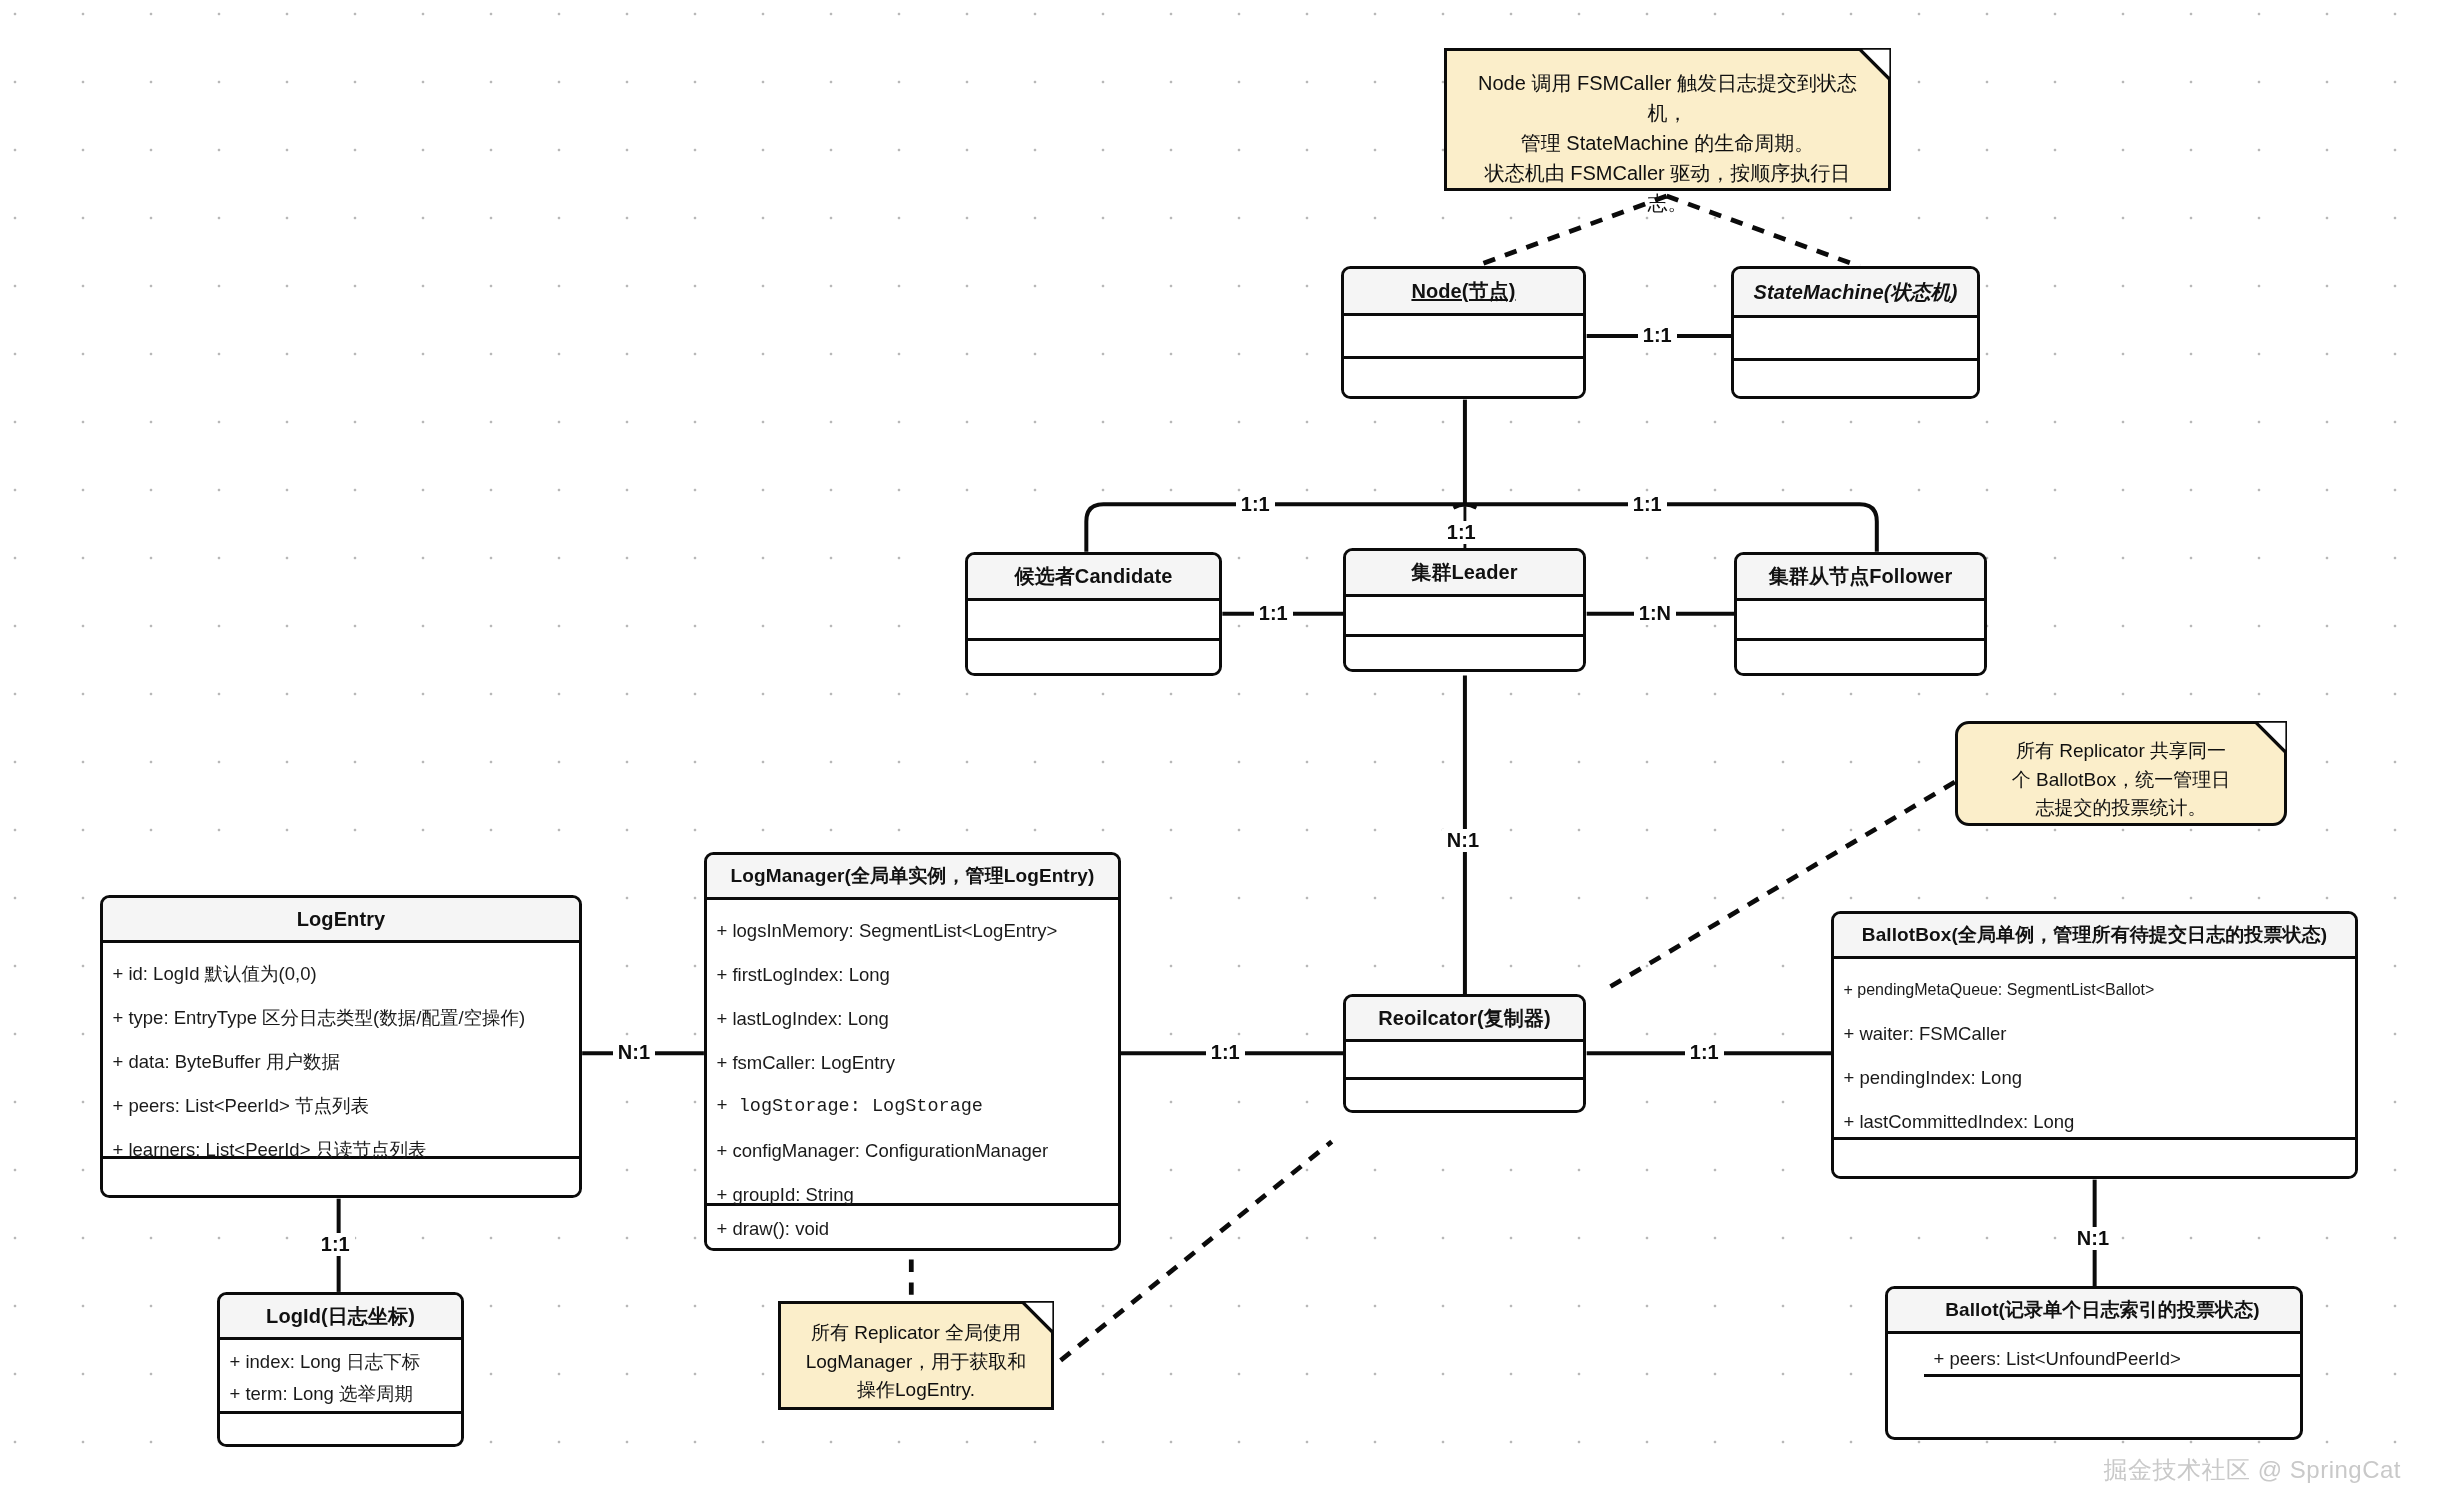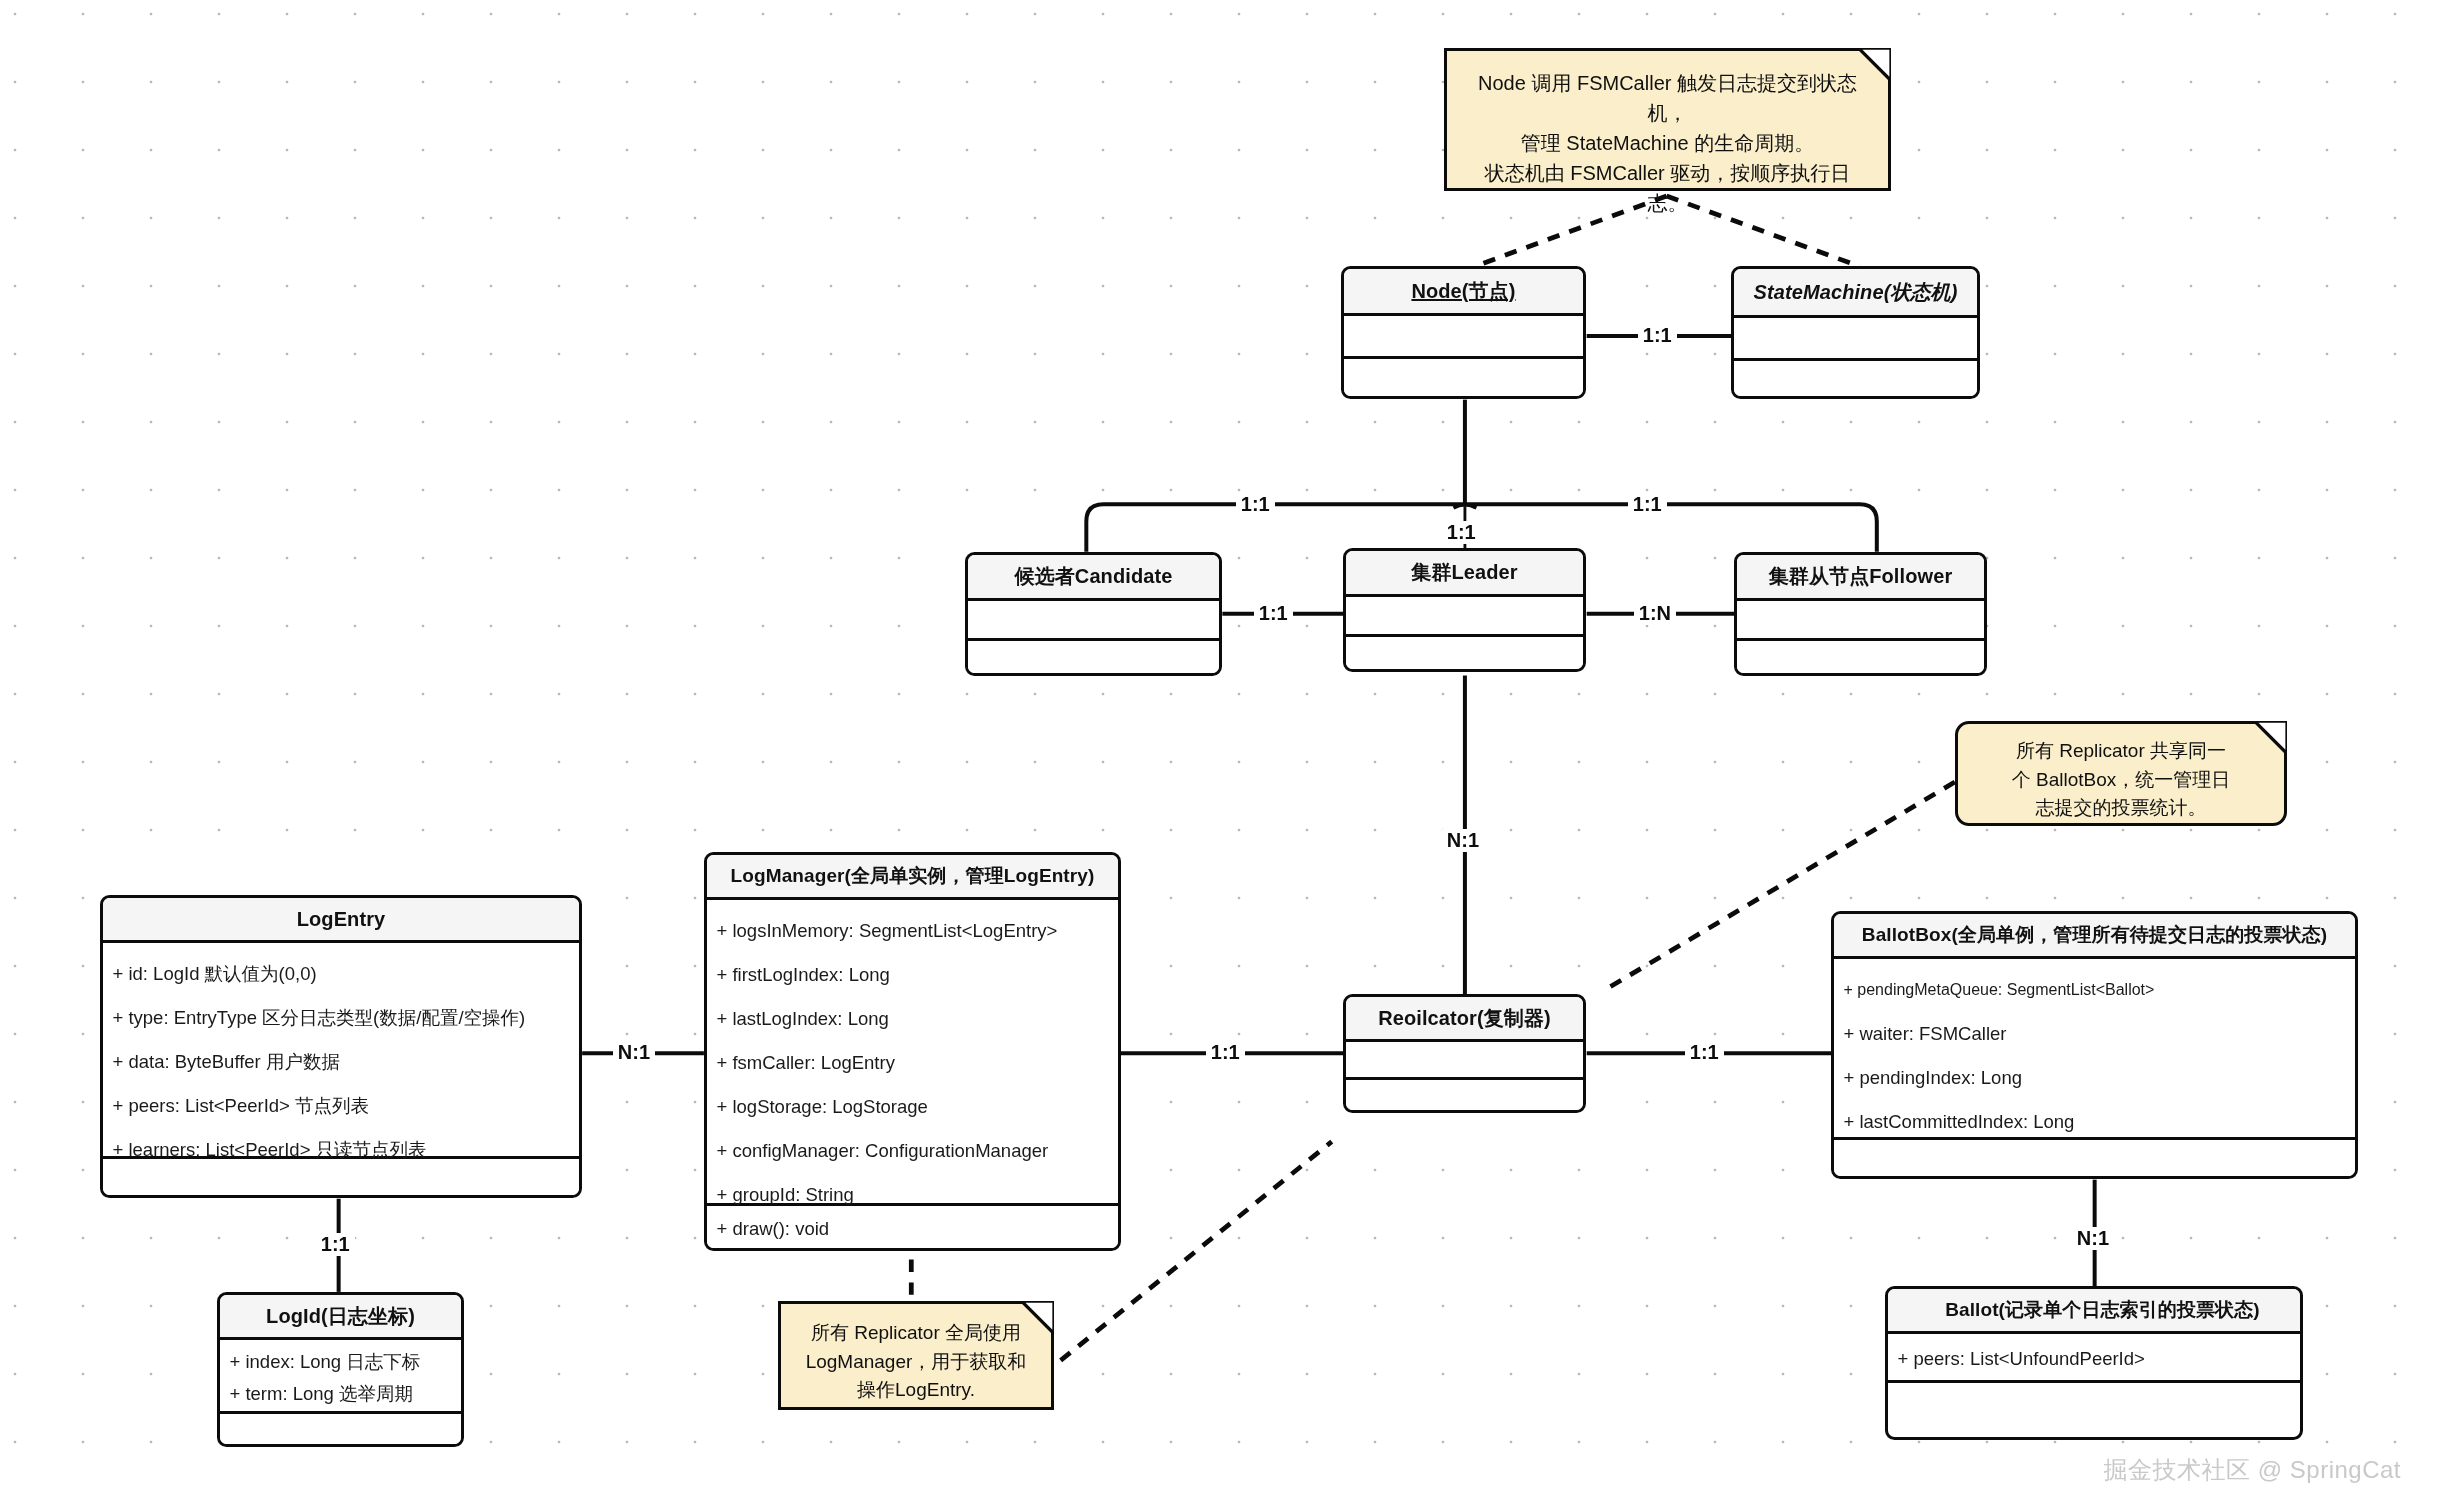--- a/index.html
+++ b/index.html
@@ -259,21 +259,21 @@
     <div class="uml-ops" style="height:36px;"></div>
   </div>
 
   <div class="uml-class" style="left:704px; top:852px; width:417px; height:399px;">
     <div class="uml-title" style="height:45px; font-size:19px;">LogManager(全局单实例，管理LogEntry)</div>
     <div class="uml-attrs" style="height:306px; padding:8.6px 9.5px 0 9.5px;">
       <div class="uml-attr" style="font-size:18.5px; line-height:44px;">+ logsInMemory: SegmentList&lt;LogEntry&gt;</div>
       <div class="uml-attr" style="font-size:18.5px; line-height:44px;">+ firstLogIndex: Long</div>
       <div class="uml-attr" style="font-size:18.5px; line-height:44px;">+ lastLogIndex: Long</div>
       <div class="uml-attr" style="font-size:18.5px; line-height:44px;">+ fsmCaller: LogEntry</div>
-      <div class="uml-attr" style="font-size:18.5px; line-height:44px;">+ logStorage: LogStorage</div>
+      <div class="uml-attr" style="font-size:18.5px; line-height:44px;font-family:Liberation Mono, monospace;">+ logStorage: LogStorage</div>
       <div class="uml-attr" style="font-size:18.5px; line-height:44px;">+ configManager: ConfigurationManager</div>
       <div class="uml-attr" style="font-size:18.5px; line-height:44px;">+ groupId: String</div>
     </div>
     <div class="uml-ops" style="height:43px; padding:3.8px 9.5px 0 9.5px;">
       <div class="uml-op" style="font-size:18.5px; line-height:38px;">+ draw(): void</div>
     </div>
   </div>
 
   <div class="uml-class" style="left:1831px; top:911px; width:527px; height:268px;">
     <div class="uml-title" style="height:45px; font-size:19px;">BallotBox(全局单例，管理所有待提交日志的投票状态)</div>
@@ -281,21 +281,21 @@
       <div class="uml-attr" style="font-size:16px; line-height:44px;">+ pendingMetaQueue: SegmentList&lt;Ballot&gt;</div>
       <div class="uml-attr" style="font-size:18.5px; line-height:44px;">+ waiter: FSMCaller</div>
       <div class="uml-attr" style="font-size:18.5px; line-height:44px;">+ pendingIndex: Long</div>
       <div class="uml-attr" style="font-size:18.5px; line-height:44px;">+ lastCommittedIndex: Long</div>
     </div>
     <div class="uml-ops" style="height:36px;"></div>
   </div>
 
   <div class="uml-class" style="left:1885px; top:1286px; width:418px; height:154px;">
     <div class="uml-title" style="height:45px; font-size:19px;padding-left:17px;">Ballot(记录单个日志索引的投票状态)</div>
-    <div class="uml-attrs" style="height:49px; padding:5.7px 9.5px 0 9.5px;">
+    <div class="uml-attrs" style="height:43px; padding:5.7px 9.5px 0 9.5px;margin-left:36px;">
       <div class="uml-attr" style="font-size:18.5px; line-height:38px;">+ peers: List&lt;UnfoundPeerId&gt;</div>
     </div>
     <div class="uml-ops" style="height:46px;"></div>
   </div>
 
   <div class="mult" style="left:1638px; top:324px;">1:1</div>
 
   <div class="mult" style="left:1236px; top:493px;">1:1</div>
   <div class="mult" style="left:1628px; top:493px;">1:1</div>
   <div class="mult" style="left:1442px; top:521px;">1:1</div>

